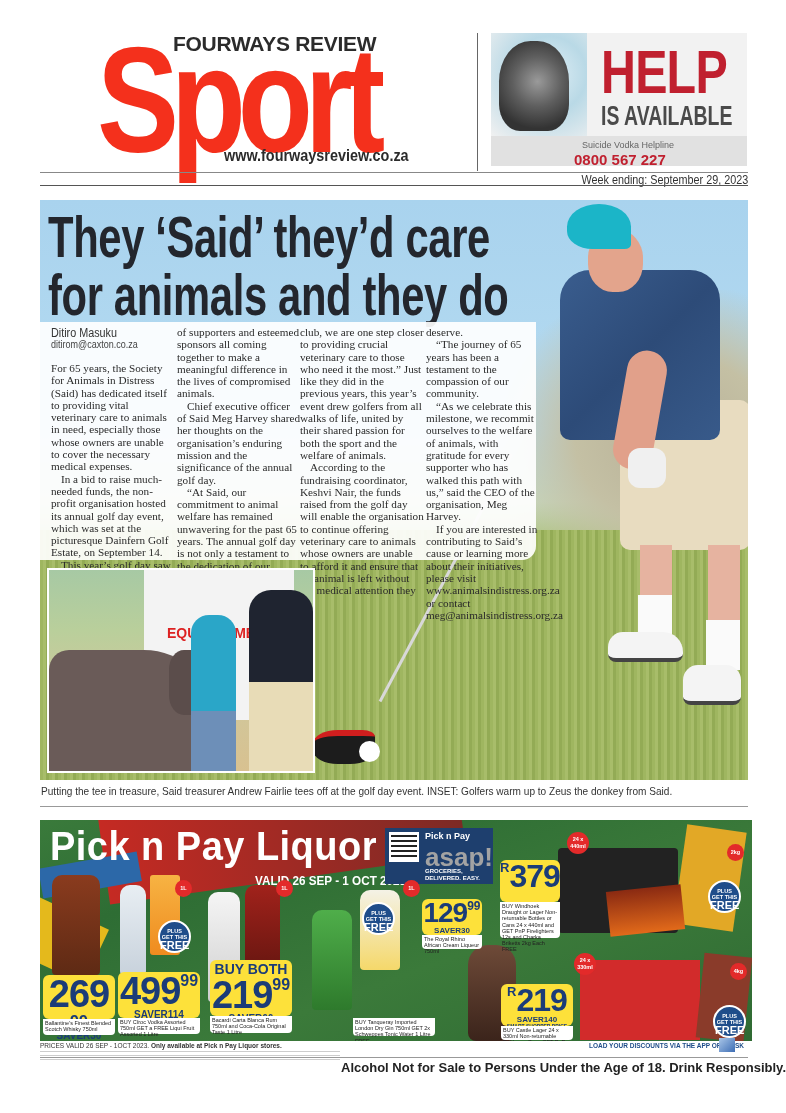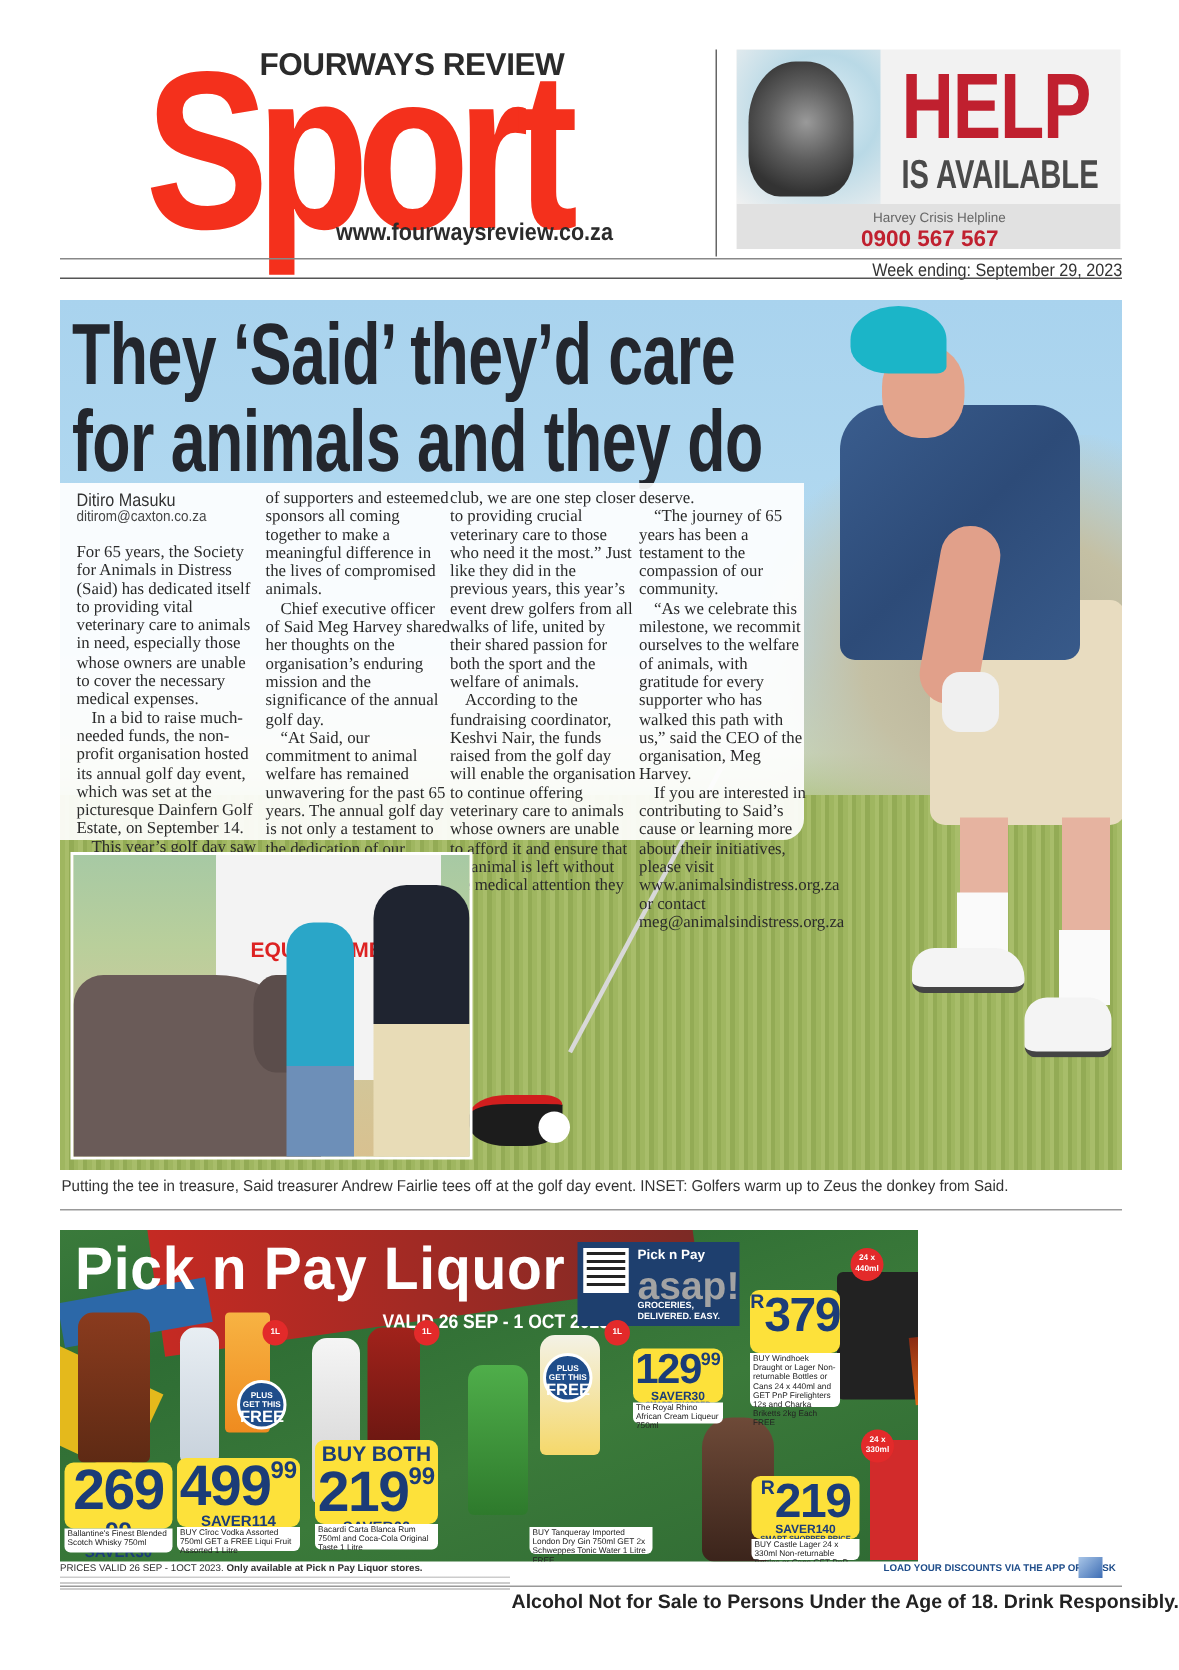--- a/index.html
+++ b/index.html
@@ -69,21 +69,21 @@
   .inset-sign { position: absolute; left: 118px; top: 55px; font: bold 14px "Liberation Sans", sans-serif; color: #d22; white-space: nowrap; }
   .inset-donkey { position: absolute; left: 0; top: 80px; width: 165px; height: 125px; background: #6a5b58; border-radius: 20px 70px 0 0; }
   .inset-donkey-head { position: absolute; left: 120px; top: 80px; width: 50px; height: 65px; background: #5b4d4b; border-radius: 30%; }
   .inset-man1 { position: absolute; left: 142px; top: 45px; width: 45px; height: 160px; background: linear-gradient(to bottom, #2aa6c8 0 60%, #6d8fb8 60% 100%); border-radius: 18px 18px 0 0; }
   .inset-man2 { position: absolute; left: 200px; top: 20px; width: 64px; height: 185px; background: linear-gradient(to bottom, #1f2430 0 50%, #e8dcb7 50% 100%); border-radius: 22px 22px 0 0; }
 
   .caption { position: absolute; left: 41px; top: 785px; font: 10.5px "Liberation Sans", sans-serif; color: #333; white-space: nowrap; transform: scaleX(0.96); transform-origin: left top; }
   .rule3 { position: absolute; left: 40px; top: 806px; width: 708px; height: 1px; background: #999; }
 
   
-  .ad { position: absolute; left: 40px; top: 820px; width: 572px; height: 221px; overflow: hidden;
+  .ad { position: absolute; left: 40px; top: 820px; width: 712px; height: 221px; overflow: hidden;
     background: linear-gradient(160deg, #3a7a3b 0%, #2e6d34 25%, #3b7a3a 60%, #2f6a33 100%); }
   .ad-red-band { position: absolute; left: 60px; top: -60px; width: 360px; height: 120px; background: linear-gradient(90deg, #c52a23, #7c2a25); transform: rotate(-8deg); }
   .ad-yellow-band { position: absolute; left: -20px; top: 90px; width: 80px; height: 60px; background: #e4b91c; transform: rotate(25deg); }
   .ad-blue-band { position: absolute; left: 0; top: 40px; width: 100px; height: 30px; background: #2c68a8; transform: rotate(-10deg); }
   .ad-logo { position: absolute; left: 10px; top: 6px; font: bold 40px/1 "Liberation Sans", sans-serif; color: #fff; letter-spacing: 0.5px; white-space: nowrap; transform: scaleX(0.95); transform-origin: left top; }
   .ad-valid { position: absolute; left: 215px; top: 53px; font: bold 13px "Liberation Sans", sans-serif; color: #fff; white-space: nowrap; transform: scaleX(0.9); transform-origin: left top; }
 
   .asap-box { position: absolute; left: 345px; top: 8px; width: 108px; height: 56px; background: #1e3f6e; }
   .qr { position: absolute; left: 4px; top: 4px; width: 30px; height: 30px; background:
       repeating-linear-gradient(0deg, #fff 0 3px, #222 3px 5px), #fff; border: 2px solid #fff; }
@@ -123,22 +123,22 @@
 </div>
 <div class="head-divider"></div>
 
 <div class="help-ad">
   <div class="help-photo">
     <div class="help-face"></div>
   </div>
   <div class="help-title">HELP</div>
   <div class="help-sub">IS AVAILABLE</div>
   <div class="help-strip"></div>
-  <div class="help-line-label">Harvey Crisis Helpline</div>
-  <div class="help-phone">0900 567 567</div>
+  <div class="help-line-label">Suicide Vodka Helpline</div>
+  <div class="help-phone">0800 567 227</div>
 </div>
 
 <div class="rule1"></div>
 <div class="week-ending">Week ending: September 29, 2023</div>
 <div class="rule2"></div>
 
 <div class="main-photo">
   <div class="trees"></div>
   <div class="grass"></div>
 

